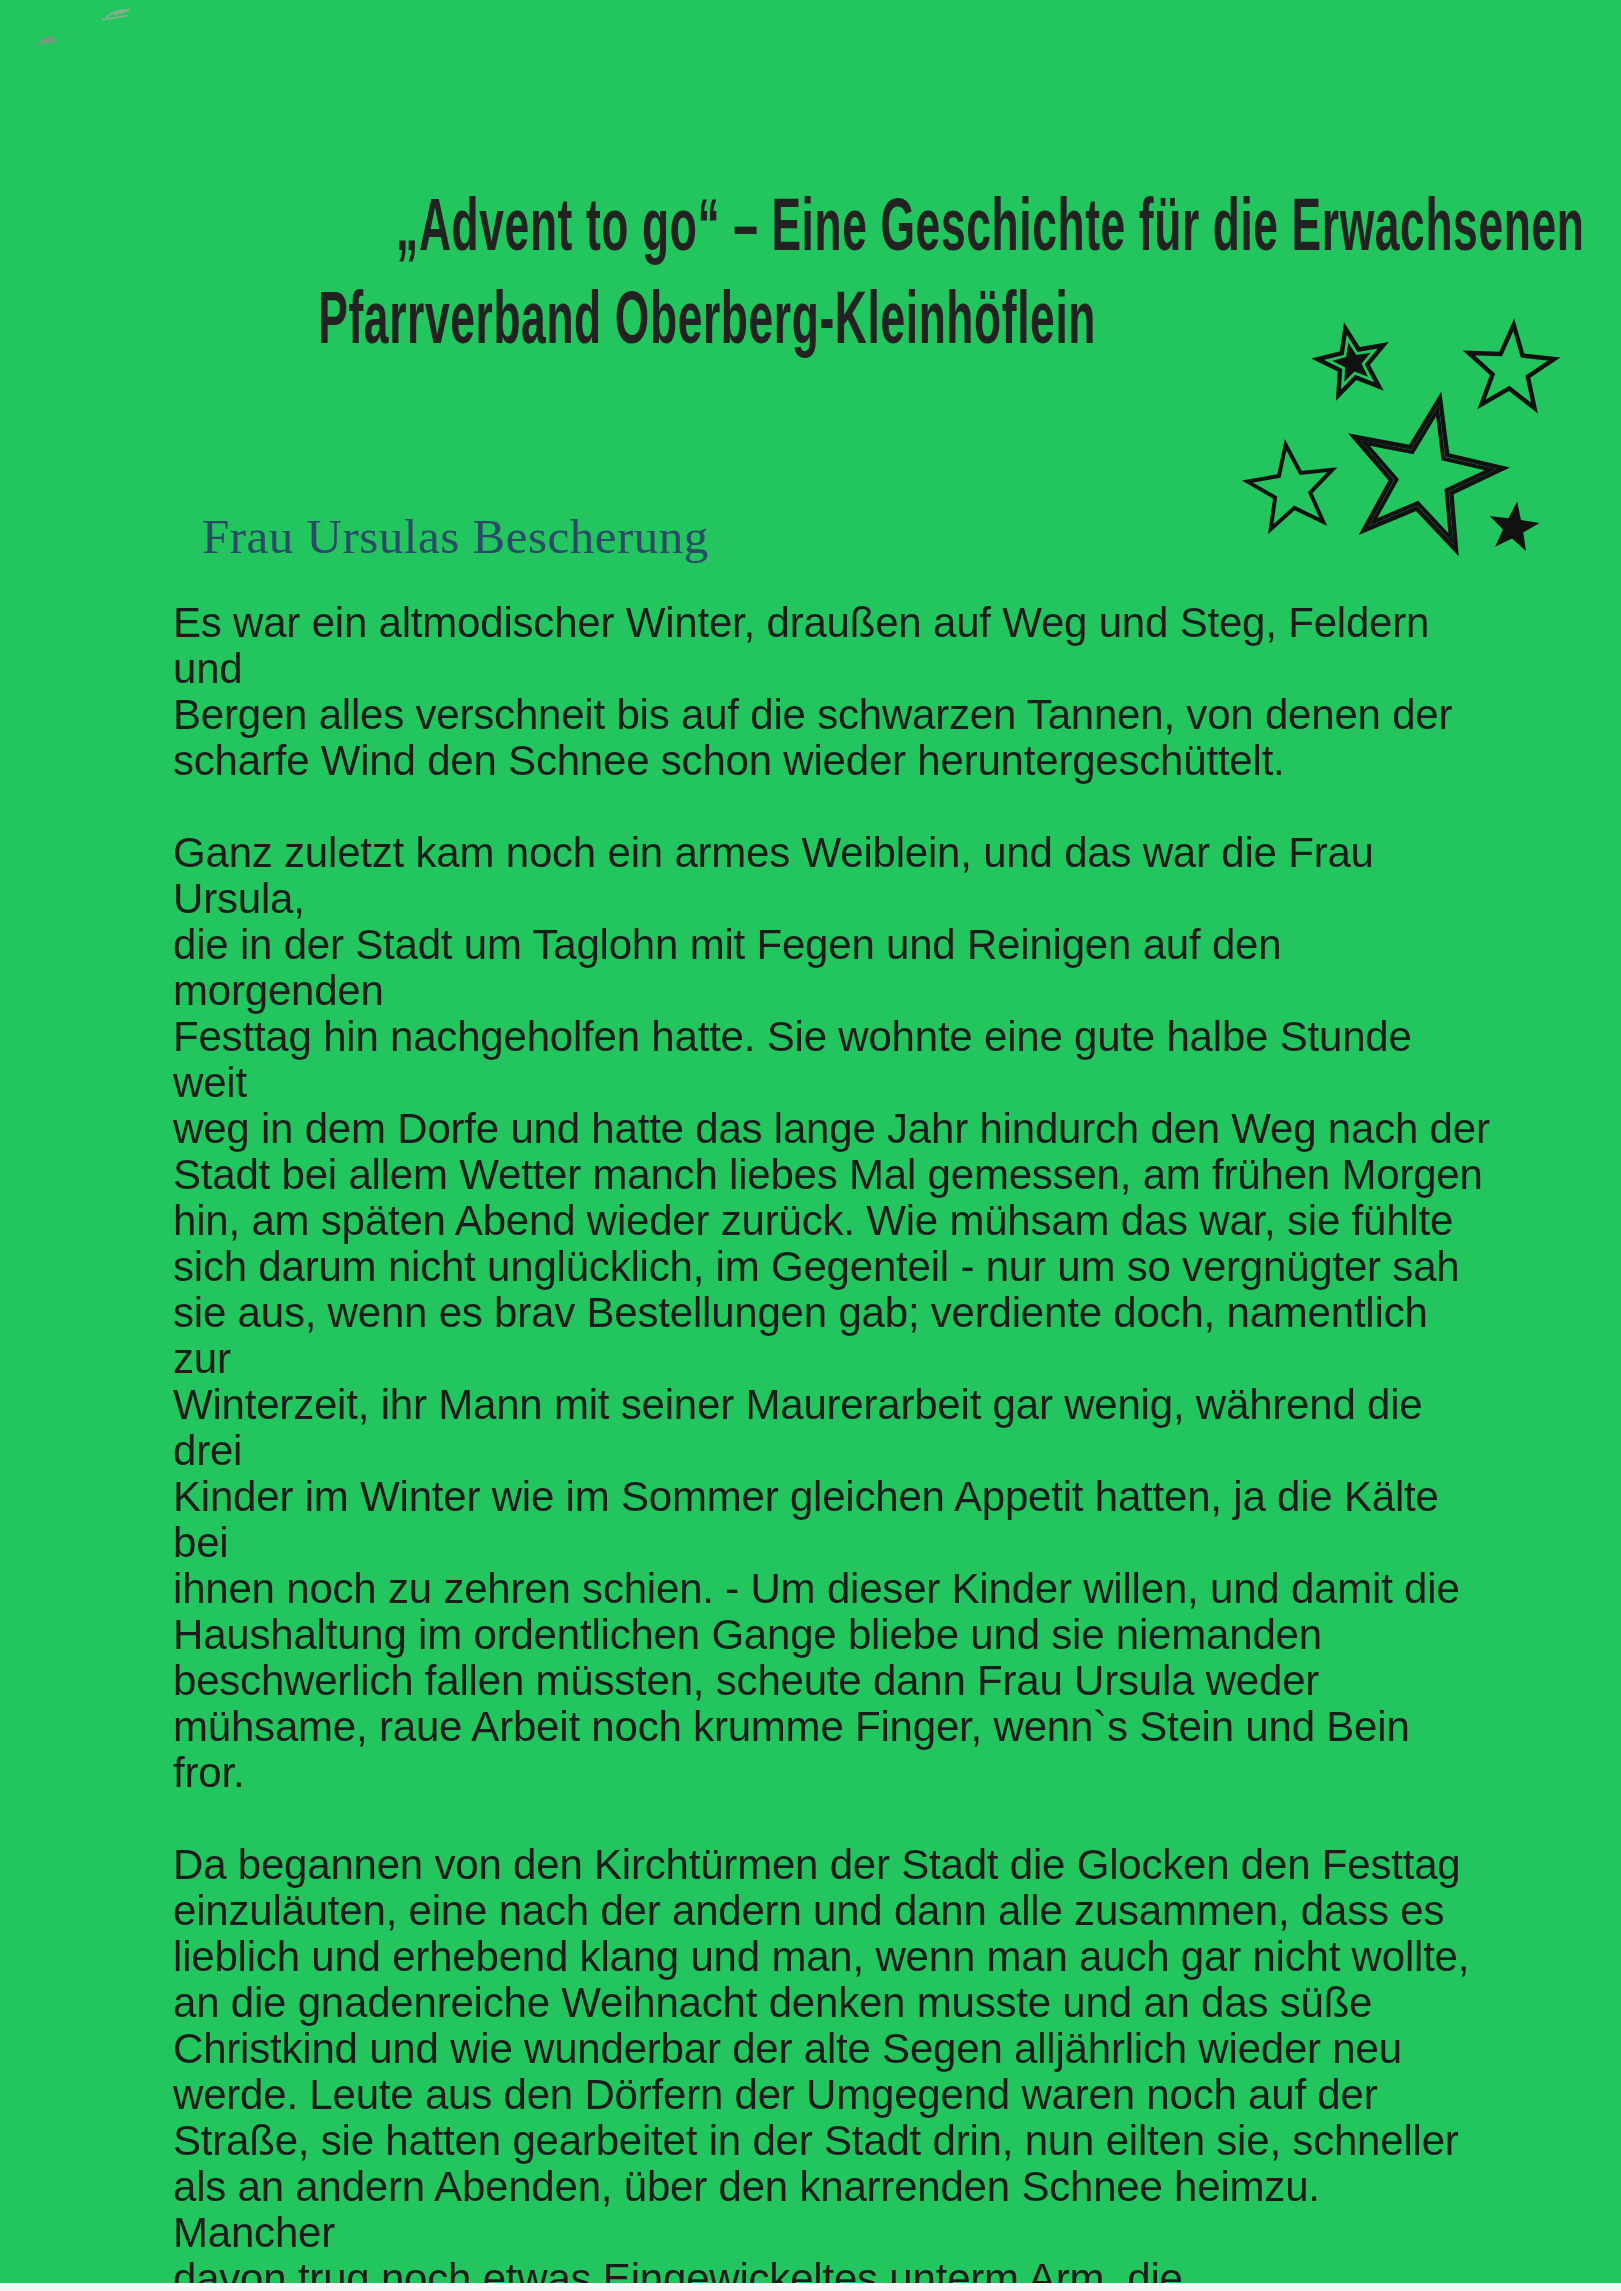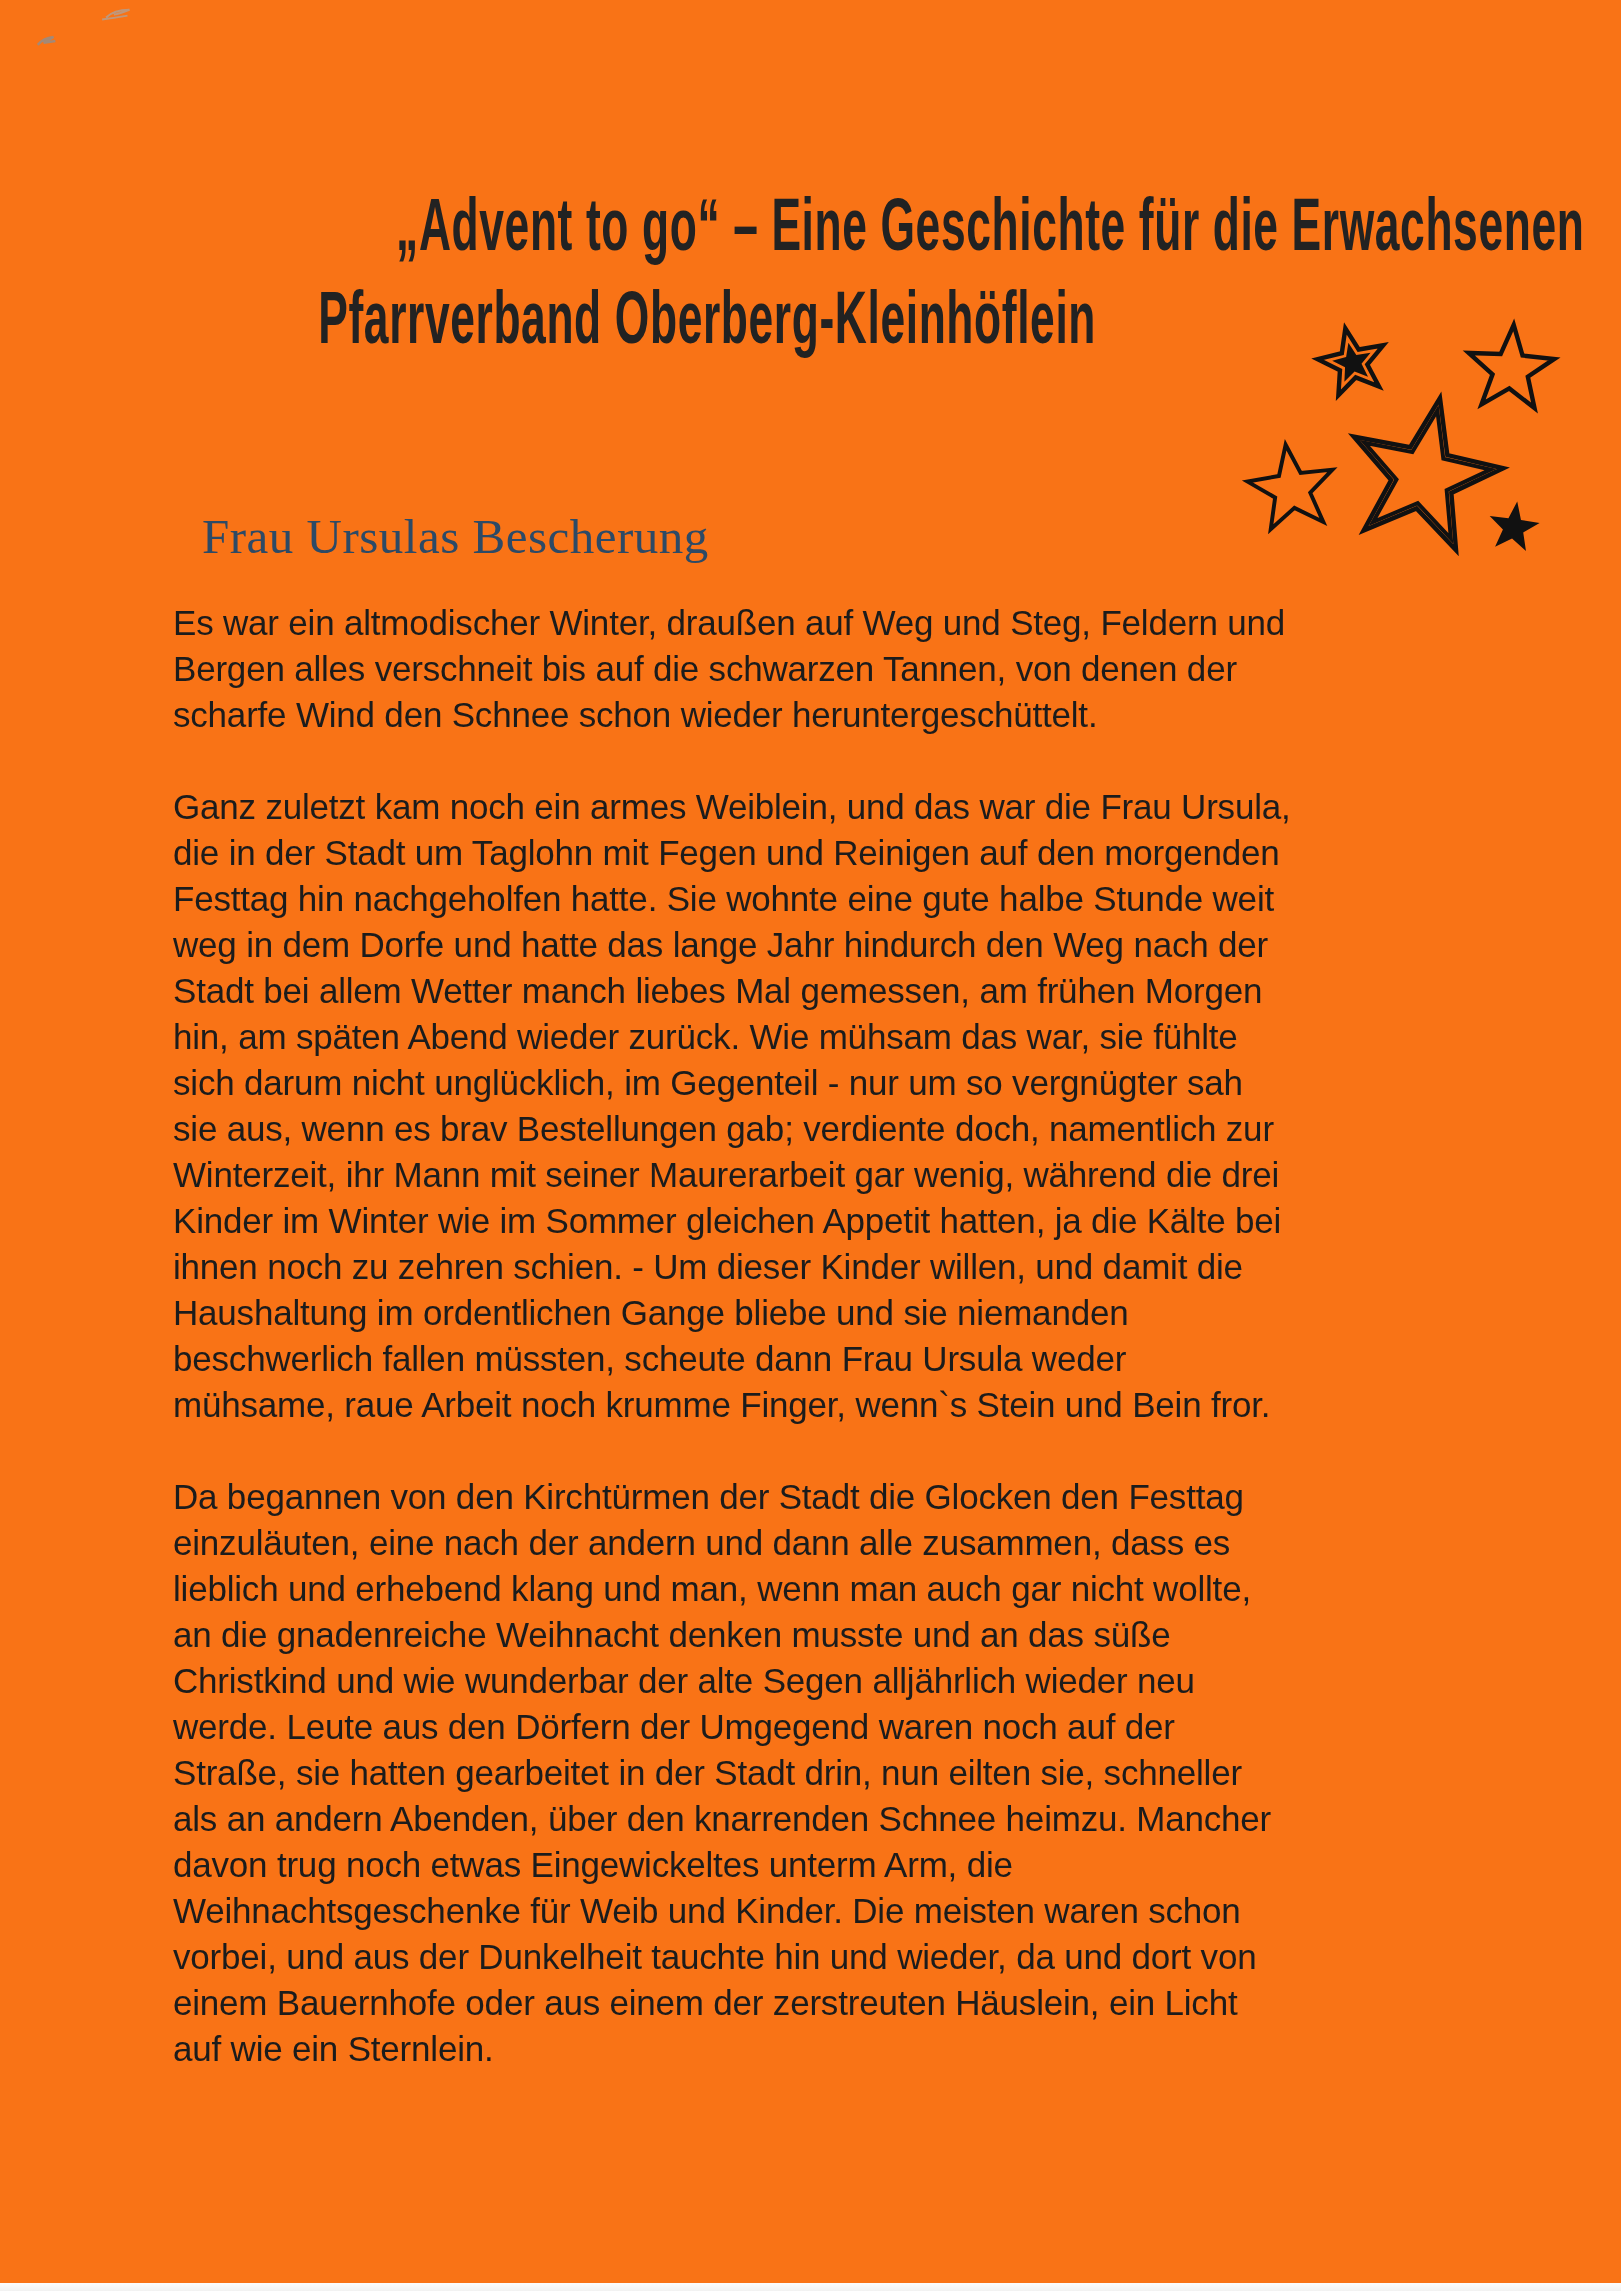--- a/index.html
+++ b/index.html
@@ -1,20 +1,20 @@
 <!DOCTYPE html>
 <html lang="de"><head>
 <meta charset="utf-8">
 <style>
   html,body{margin:0;padding:0;background:#e8e8e8;}
   .page{
     position:relative;
     width:1621px;height:2292px;
     margin:0 auto;
-    background:#f97316;
+    background:#22c55e;
     overflow:hidden;
     font-family:"Liberation Sans", sans-serif;
     color:#1c1c1c;
   }
   
   .scan-edge{
     position:absolute;left:0;bottom:0;width:100%;height:8.8px;
     background:linear-gradient(#fdfdfd,#f0f0f0);
   }
   
@@ -46,21 +46,21 @@
     font-weight:normal;
     font-size:49px;line-height:1.2;
     letter-spacing:0.5px;
   }
   
   .story{
     position:absolute;left:173px;top:600px;width:1318px;
   }
   .story p{
     margin:0 0 46px 0;
-    font-size:35px;line-height:46px;
+    font-size:42px;line-height:46px;
     letter-spacing:-0.2px;
     white-space:pre-line;
   }
 </style>
 </head>
 <body>
 
 <div class="page">
 
   <svg class="pencil" width="216" height="78" viewBox="0 0 220 80">

